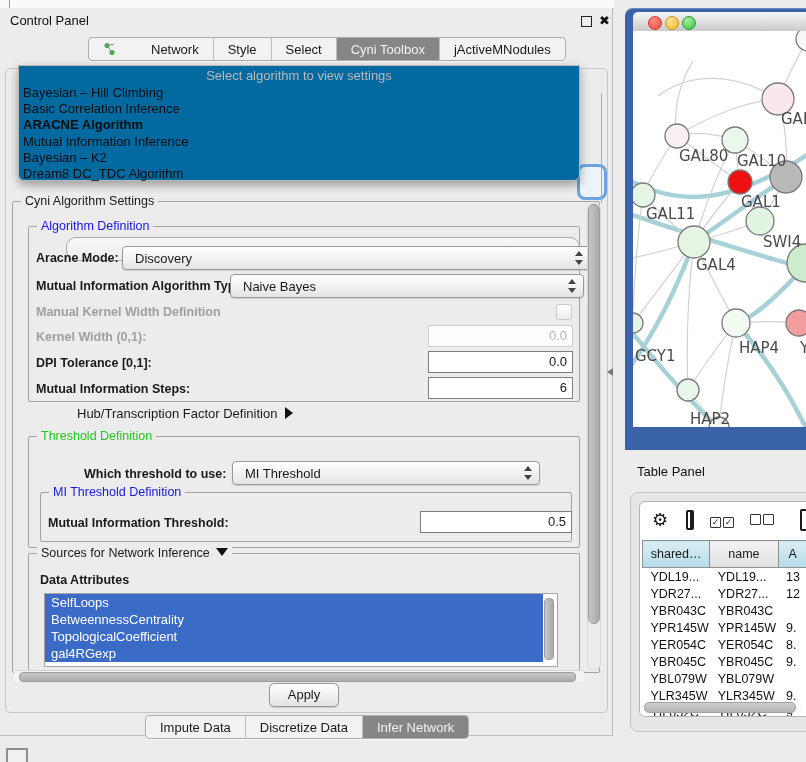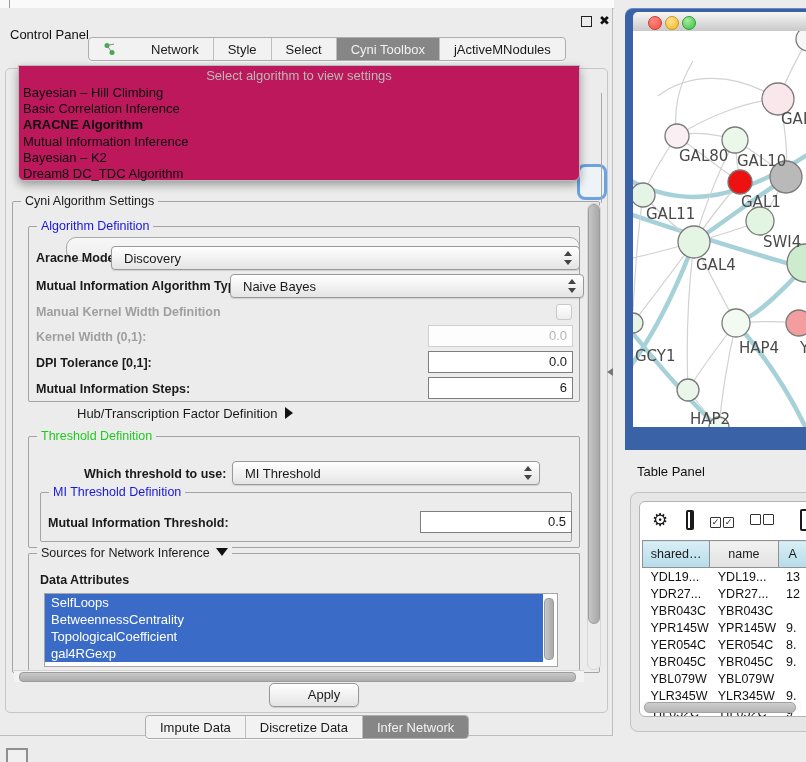--- a/index.html
+++ b/index.html
@@ -6,42 +6,42 @@
   #screen{position:relative;width:806px;height:762px;background:#ececec;overflow:hidden;
           font-family:"Liberation Sans","DejaVu Sans",sans-serif;color:#1a1a1a;}
   .abs{position:absolute;}
 
   
   #top-strip{left:0;top:0;width:614px;height:8px;background:#fafafa;border-bottom:1px solid #c9c9c9;}
   #top-strip .vline{position:absolute;left:9px;top:0;width:1px;height:8px;background:#9a9a9a;}
   #control-panel{left:0;top:8px;width:612px;height:727px;background:#ececec;
                  border-right:1px solid #bdbdbd;border-bottom:1px solid #bdbdbd;}
   .cp-titlebar{position:absolute;left:0;top:0;width:100%;height:26px;}
-  .cp-title{position:absolute;left:10px;top:5px;font-size:13px;color:#111;margin-top:14px;}
+  .cp-title{position:absolute;left:10px;top:5px;font-size:13px;color:#111;}
   .float-icon{position:absolute;left:581px;top:8px;width:9px;height:9px;border:1.5px solid #222;}
   .close-icon{position:absolute;left:599px;top:5px;font-size:13px;font-weight:bold;color:#111;}
 
   
   .seg-group{position:absolute;display:flex;height:22px;border:1px solid #adadad;border-radius:4px;
              background:#f2f2f2;overflow:hidden;box-shadow:0 1px 0 rgba(255,255,255,.7);}
   .seg{display:flex;align-items:center;justify-content:center;font-size:13px;color:#1a1a1a;
        border-right:1px solid #bdbdbd;padding:0 14px;white-space:nowrap;gap:30px;}
   .seg:last-child{border-right:none;}
   .seg.sel{background:#868686;color:#f2f2f2;}
 
   
   #content-panel{left:5px;top:60px;width:601px;height:643px;border:1px solid #c6c6c6;border-radius:5px;background:#ececec;}
   .frag-vline{position:absolute;background:#a8a8a8;width:1px;}
   .frag-blue{position:absolute;left:571px;top:95px;width:24px;height:30px;border:3px solid #6aa3df;
              border-radius:8px;background:#eef3f8;}
   .frag-combo{position:absolute;left:60px;top:168px;width:512px;height:22px;border:1px solid #a9a9a9;
               border-radius:10px;background:linear-gradient(#f7f7f7,#ededed);}
 
   
-  #algo-popup{left:18px;top:57px;width:560px;height:114px;background:#be185d;border:1px solid #b9b9b9;
+  #algo-popup{left:18px;top:57px;width:560px;height:114px;background:#0369a1;border:1px solid #b9b9b9;
               border-radius:0 0 6px 6px;box-shadow:0 4px 10px rgba(0,0,0,.35);z-index:30;}
   #algo-popup .placeholder{height:17px;text-align:center;color:#b9b9b9;font-size:13px;padding-top:2px;}
   #algo-popup .item{height:16.2px;line-height:16.2px;padding-left:4px;font-size:13px;color:#0d0d0d;}
   #algo-popup .item.sel{font-weight:bold;}
 
   
   .group{position:absolute;border:1px solid #a3a3a3;border-radius:2px;}
   .group>.legend{position:absolute;top:-8px;left:8px;background:#ececec;padding:0 4px;font-size:12.5px;}
   .legend.blue{color:#1717dd;}
   .legend.green{color:#1ecb1e;}
@@ -80,21 +80,21 @@
   
   .vscroll{position:absolute;left:587px;top:195px;width:12px;height:465px;background:#ececec;border:1px solid #d7d7d7;border-radius:6px;}
   .vscroll .thumb{position:absolute;left:0px;top:0px;width:10px;height:418px;border-radius:6px;
                   background:linear-gradient(to right,#c6c6c6,#a8a8a8);border:1px solid #9c9c9c;}
   .hscroll{position:absolute;left:14px;top:662px;width:570px;height:11px;background:#f3f3f3;border-top:1px solid #d3d3d3;}
   .hscroll .thumb{position:absolute;left:5px;top:1px;width:555px;height:8px;border-radius:4px;
                   background:linear-gradient(#c9c9c9,#adadad);border:1px solid #9c9c9c;}
 
   #apply-btn{left:269px;top:675px;width:68px;height:22px;border:1px solid #979797;border-radius:5px;
              background:linear-gradient(#ffffff,#e3e3e3);font-size:13px;text-align:center;line-height:22px;
-             box-shadow:0 1px 1px rgba(0,0,0,.15);padding-left:20px;}
+             box-shadow:0 1px 1px rgba(0,0,0,.15);}
 
   #mini-panel-icon{left:6px;top:748px;width:18px;height:18px;border:2px solid #8f8f8f;background:#f0f0f0;}
   #cursor-artifact{left:607px;top:368px;width:0;height:0;border-top:4px solid transparent;
                    border-bottom:4px solid transparent;border-right:6px solid #777;}
 
   
   #net-window{left:625px;top:8px;width:181px;height:442px;background:#3a62a6;border-radius:8px 0 0 0;
               box-shadow:inset 0 1px 0 rgba(255,255,255,.25);}
   #net-titlebar{position:absolute;left:8px;top:4px;right:0;height:19px;border-radius:5px 0 0 0;
                 background:linear-gradient(#f6f6f6,#c9c9c9);border-bottom:1px solid #8f8f8f;}
@@ -189,21 +189,21 @@
 
     <div class="group" style="left:12px;top:193px;width:586px;height:470px;">
       <span class="legend">Cyni Algorithm Settings</span>
     </div>
 
     <div class="group" style="left:28px;top:218px;width:550px;height:174px;">
       <span class="legend blue">Algorithm Definition</span>
     </div>
 
     <span class="lbl abs" style="left:36px;top:243px;">Aracne Mode:</span>
-    <div class="combo" style="left:111px;top:238px;width:455px;">
+    <div class="combo" style="left:122px;top:238px;width:455px;">
       <span>Discovery</span>
       <span class="spinner"></span>
     </div>
 
     <span class="lbl abs" style="left:36px;top:271px;">Mutual Information Algorithm Type:</span>
     <div class="combo" style="left:230px;top:266px;width:340px;">
       <span>Naive Bayes</span>
       <span class="spinner"></span>
     </div>
 

